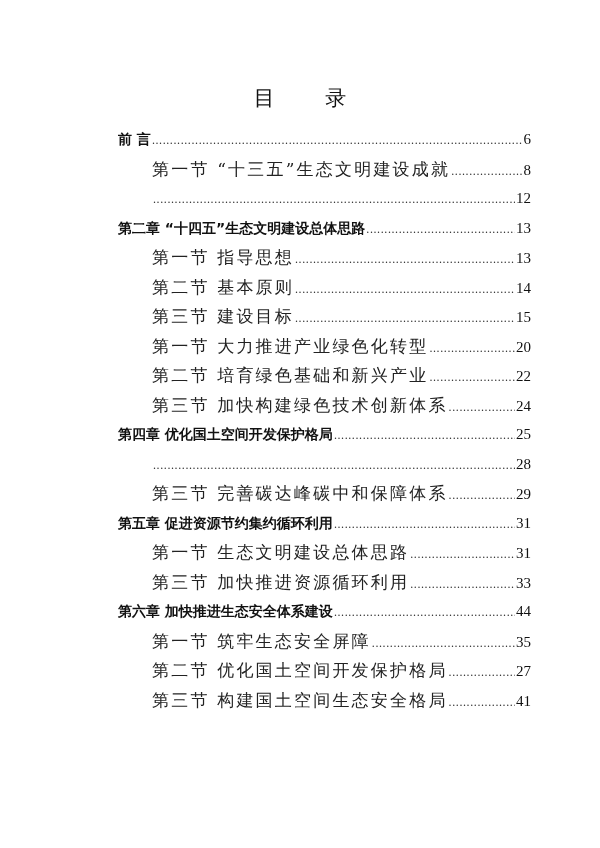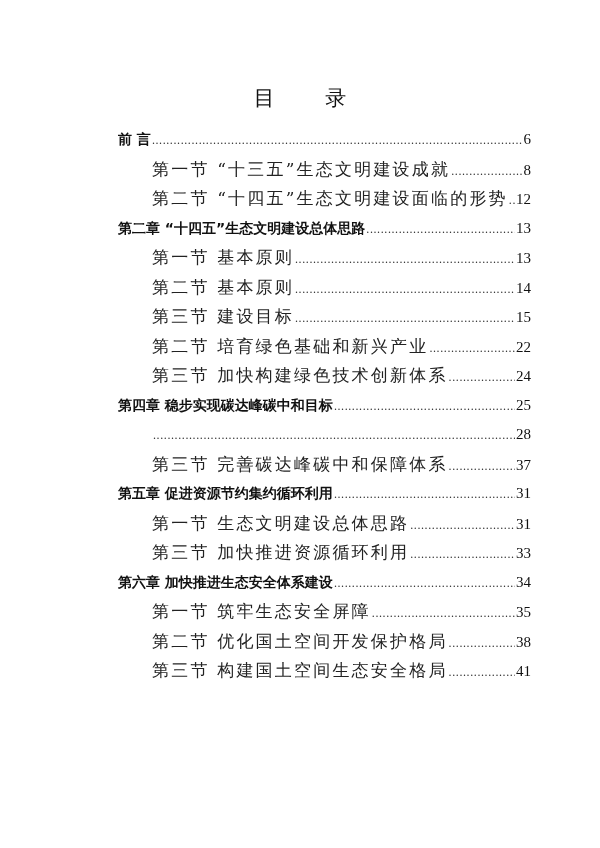--- a/index.html
+++ b/index.html
@@ -102,97 +102,101 @@
       <span class="toc-label">前 言</span>
       <span class="toc-leader"></span>
       <span class="toc-page">6</span>
     </li>
     <li class="toc-row section">
       <span class="toc-label">第一节 “十三五”生态文明建设成就</span>
       <span class="toc-leader"></span>
       <span class="toc-page">8</span>
     </li>
     <li class="toc-row section">
-      <span class="toc-label">第二节 “十四五”生态文明建设面临的形势</span>
       <span class="toc-leader"></span>
       <span class="toc-page">12</span>
     </li>
     <li class="toc-row chapter">
       <span class="toc-label">第二章 “十四五”生态文明建设总体思路</span>
       <span class="toc-leader"></span>
       <span class="toc-page">13</span>
     </li>
     <li class="toc-row section">
-      <span class="toc-label">第一节 基本原则</span>
+      <span class="toc-label">第一节 指导思想</span>
       <span class="toc-leader"></span>
       <span class="toc-page">13</span>
     </li>
     <li class="toc-row section">
       <span class="toc-label">第二节 基本原则</span>
       <span class="toc-leader"></span>
       <span class="toc-page">14</span>
     </li>
     <li class="toc-row section">
       <span class="toc-label">第三节 建设目标</span>
       <span class="toc-leader"></span>
       <span class="toc-page">15</span>
     </li>
     <li class="toc-row section">
+      <span class="toc-label">第一节 大力推进产业绿色化转型</span>
+      <span class="toc-leader"></span>
+      <span class="toc-page">20</span>
+    </li>
+    <li class="toc-row section">
       <span class="toc-label">第二节 培育绿色基础和新兴产业</span>
       <span class="toc-leader"></span>
       <span class="toc-page">22</span>
     </li>
     <li class="toc-row section">
       <span class="toc-label">第三节 加快构建绿色技术创新体系</span>
       <span class="toc-leader"></span>
       <span class="toc-page">24</span>
     </li>
     <li class="toc-row chapter">
-      <span class="toc-label">第四章 稳步实现碳达峰碳中和目标</span>
+      <span class="toc-label">第四章 优化国土空间开发保护格局</span>
       <span class="toc-leader"></span>
       <span class="toc-page">25</span>
     </li>
     <li class="toc-row section">
       <span class="toc-leader"></span>
       <span class="toc-page">28</span>
     </li>
     <li class="toc-row section">
       <span class="toc-label">第三节 完善碳达峰碳中和保障体系</span>
       <span class="toc-leader"></span>
-      <span class="toc-page">37</span>
+      <span class="toc-page">29</span>
     </li>
     <li class="toc-row chapter">
       <span class="toc-label">第五章 促进资源节约集约循环利用</span>
       <span class="toc-leader"></span>
       <span class="toc-page">31</span>
     </li>
     <li class="toc-row section">
       <span class="toc-label">第一节 生态文明建设总体思路</span>
       <span class="toc-leader"></span>
       <span class="toc-page">31</span>
     </li>
     <li class="toc-row section">
       <span class="toc-label">第三节 加快推进资源循环利用</span>
       <span class="toc-leader"></span>
       <span class="toc-page">33</span>
     </li>
     <li class="toc-row chapter">
       <span class="toc-label">第六章 加快推进生态安全体系建设</span>
       <span class="toc-leader"></span>
-      <span class="toc-page">34</span>
+      <span class="toc-page">44</span>
     </li>
     <li class="toc-row section">
       <span class="toc-label">第一节 筑牢生态安全屏障</span>
       <span class="toc-leader"></span>
       <span class="toc-page">35</span>
     </li>
     <li class="toc-row section">
       <span class="toc-label">第二节 优化国土空间开发保护格局</span>
       <span class="toc-leader"></span>
-      <span class="toc-page">38</span>
+      <span class="toc-page">27</span>
     </li>
     <li class="toc-row section">
       <span class="toc-label">第三节 构建国土空间生态安全格局</span>
       <span class="toc-leader"></span>
       <span class="toc-page">41</span>
     </li>
   </ul>
 </div>
 
 </body></html>

